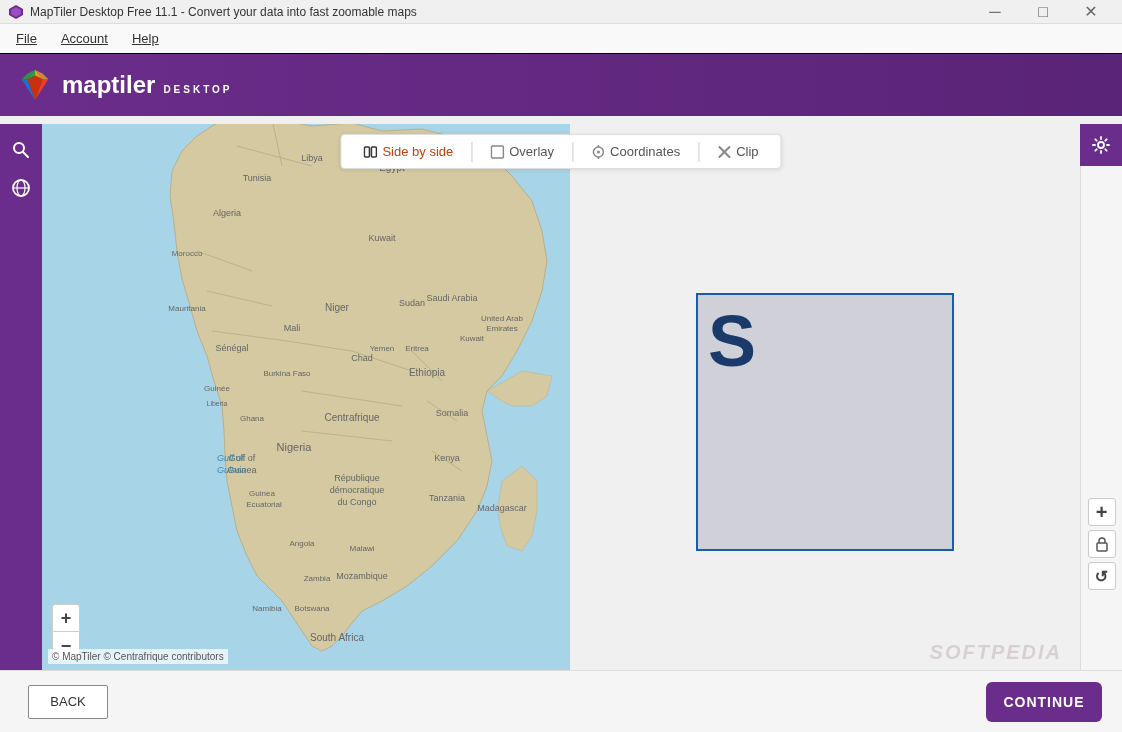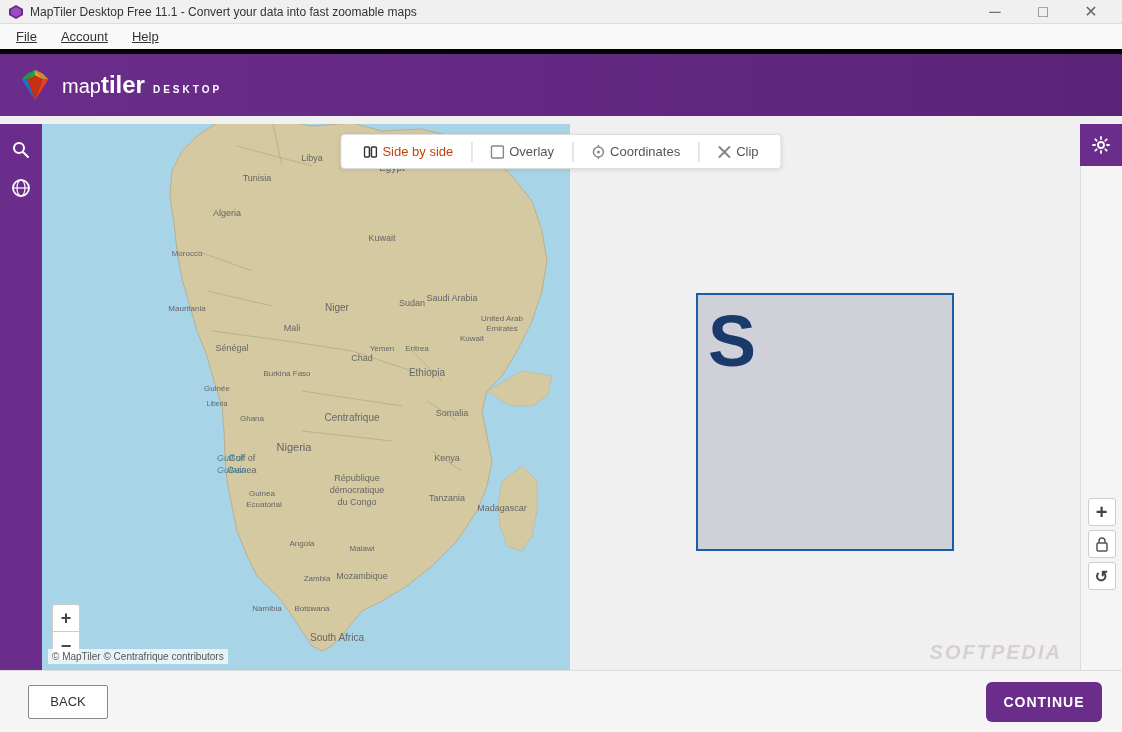--- a/index.html
+++ b/index.html
@@ -27,21 +27,21 @@
       background: transparent; border: none;
     }
 
     
     .menu-bar {
       height: 30px;
       background: #f9f9f9;
       display: flex;
       align-items: center;
       padding: 0 4px;
-      border-bottom: 5px solid #000000;
+      border-bottom: 1px solid #000000;
       font-size: 13px;
     }
     .menu-item {
       padding: 4px 12px;
       cursor: pointer;
       color: #333;
     }
     .menu-item.underline { text-decoration: underline; }
 
     
@@ -316,21 +316,21 @@
       <polygon points="20,4 34,14 20,36 6,14" fill="none"></polygon>
       <polygon points="20,4 28,14 20,10" fill="#e8a020"></polygon>
       <polygon points="28,14 34,14 20,36" fill="#e84020"></polygon>
       <polygon points="20,10 28,14 20,36 12,14" fill="#c83010"></polygon>
       <polygon points="6,14 12,14 20,36" fill="#2070c8"></polygon>
       <polygon points="20,4 12,14 20,10" fill="#20a840"></polygon>
       <polygon points="6,14 12,8 20,4 12,14" fill="#20a840" opacity="0.8"></polygon>
       <polygon points="20,4 28,8 34,14 28,14" fill="#e8a020" opacity="0.8"></polygon>
     </svg>
     <div style="display:flex;align-items:baseline;">
-      <span style="color:white;font-size:20px;font-weight:400;">map</span>
+      <span style="color:white;font-size:24px;font-weight:700;">map</span>
         <span style="color:white;font-size:24px;font-weight:700;">tiler</span>
       <span style="color:white;font-size:10px;font-weight:600;letter-spacing:3px;margin-left:8px;">DESKTOP</span>
     </div>
   </div>
 </div>
 
 <div class="left-sidebar">
   <button class="sidebar-btn">
     <svg width="18" height="18" viewBox="0 0 18 18">
       <circle cx="7" cy="7" r="5" fill="none" stroke="white" stroke-width="2"></circle>

